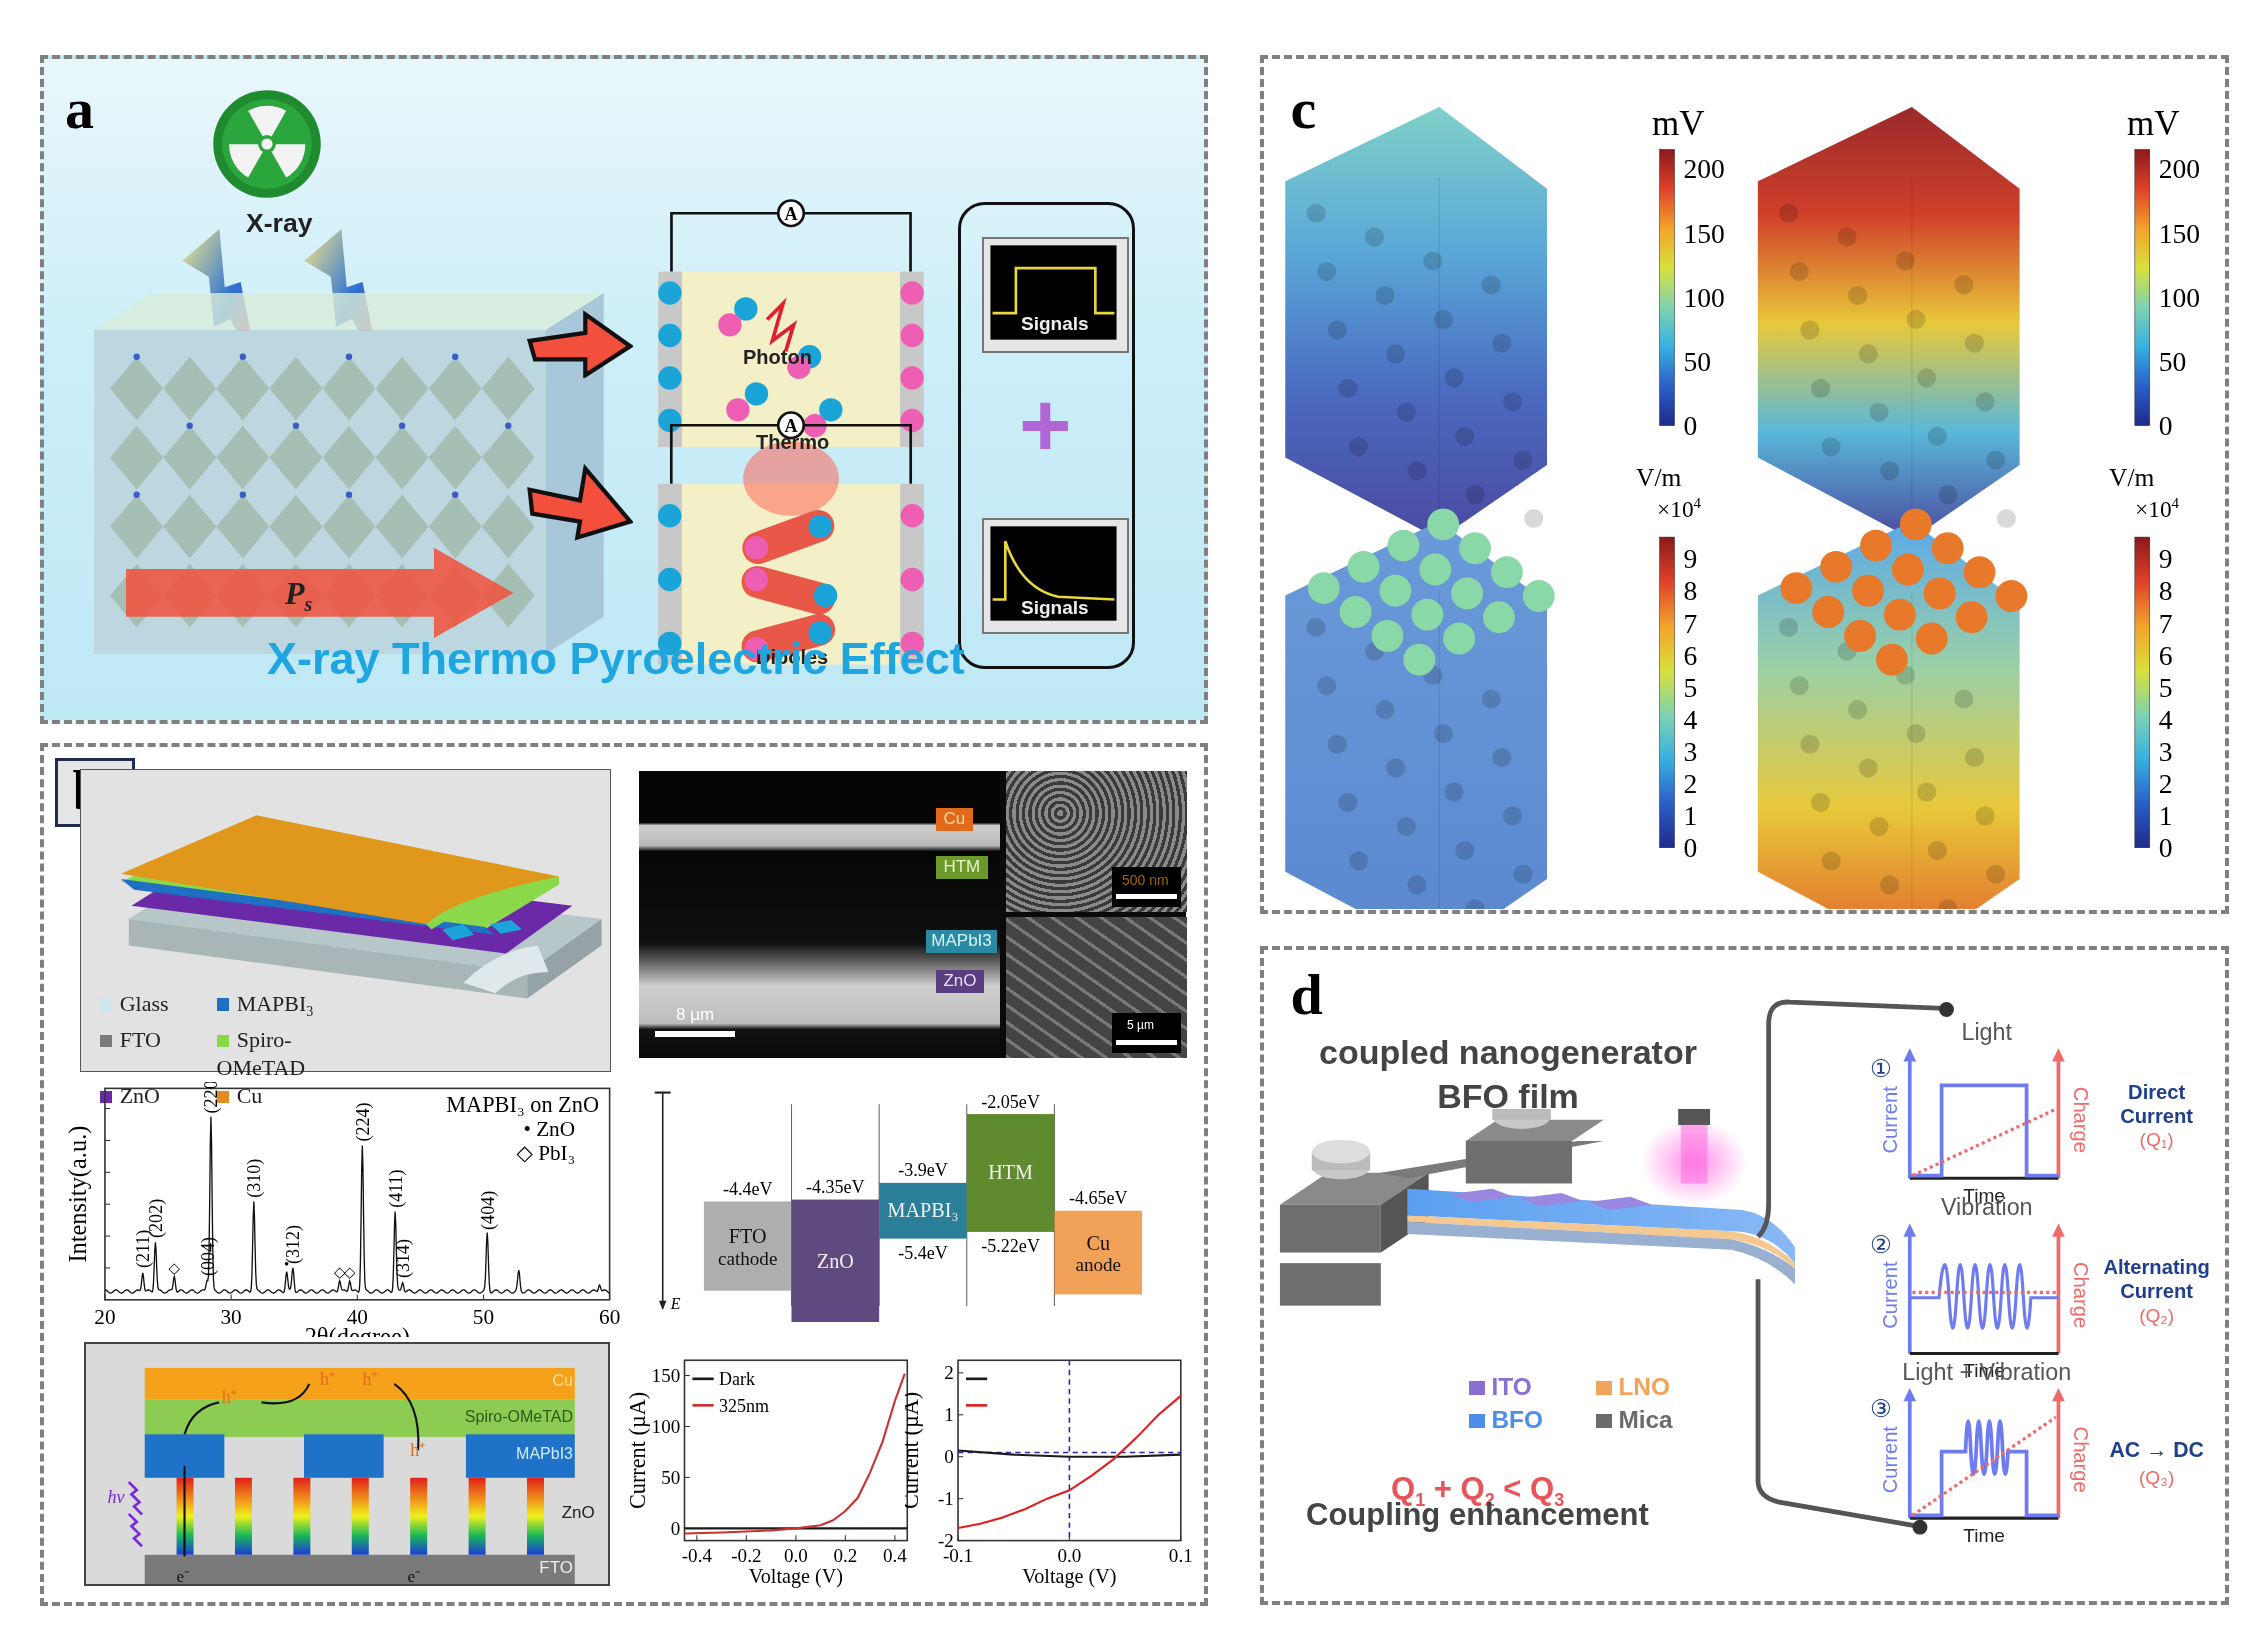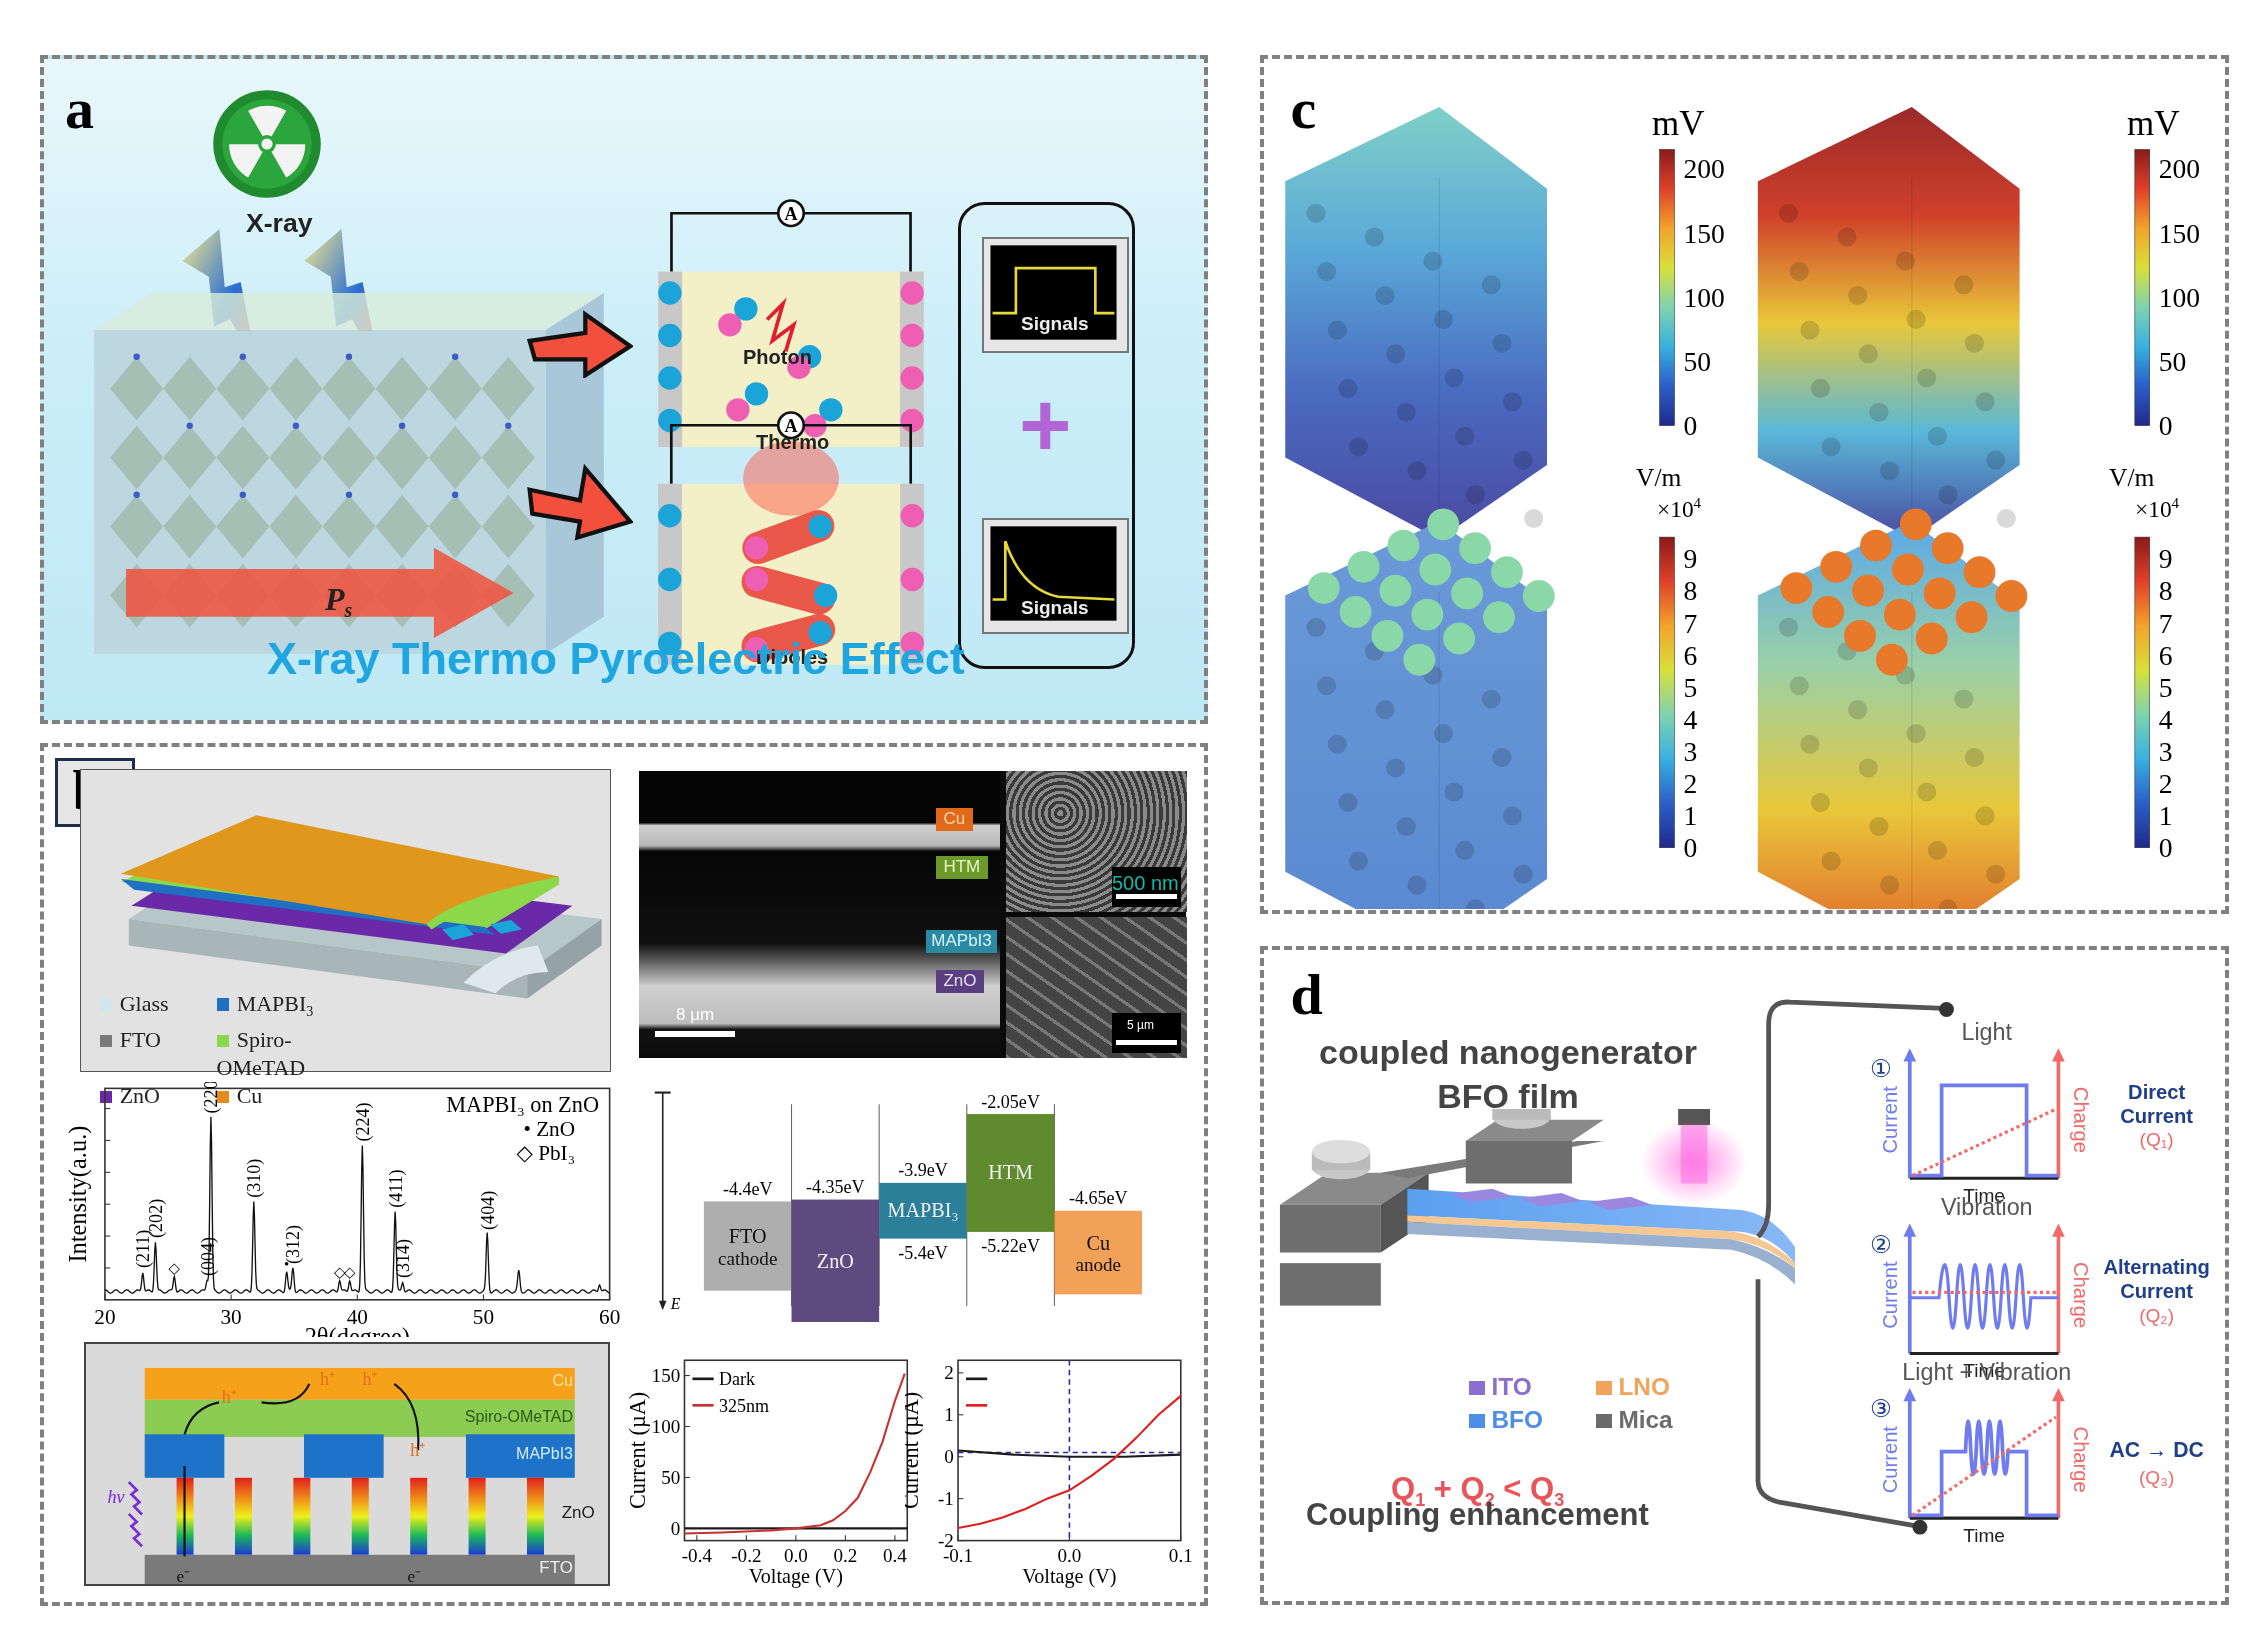--- a/index.html
+++ b/index.html
@@ -81,21 +81,21 @@
           <circle cx="380" cy="250" r="6"></circle>
           <circle cx="580" cy="250" r="6"></circle>
           <circle cx="780" cy="250" r="6"></circle>
         <circle cx="80" cy="380" r="6"></circle>
           <circle cx="280" cy="380" r="6"></circle>
           <circle cx="480" cy="380" r="6"></circle>
           <circle cx="680" cy="380" r="6"></circle>
       </g>
       <polygon points="60,520 640,520 640,480 790,565 640,650 640,610 60,610" fill="#f2503c" opacity="0.85"></polygon>
     </svg>
-    <div class="abs serif" style="left:191px;top:288px;font-size:32px;font-style:italic;font-weight:bold;color:#222;margin-left:40px;">
+    <div class="abs serif" style="left:191px;top:282px;font-size:32px;font-style:italic;font-weight:bold;color:#222;">
       <span>P</span><sub style="font-size:20px;">s</sub>
     </div>
   </div>
 
   <div class="abs" style="left:483px;top:250px;width:106px;height:69px;">
     <svg width="106" height="69" viewBox="0 0 200 130">
         <polygon points="5,60 110,45 110,10 195,70 110,125 110,95 15,95" fill="#f2503c" stroke="#111" stroke-width="8"></polygon>
       </svg>
   </div>
   <div class="abs" style="left:483px;top:404px;width:106px;height:80px;">
@@ -227,21 +227,21 @@
     <div class="abs" style="left:0;top:0;width:361px;height:287px;background:linear-gradient(180deg,#050505 0%,#050505 18%,#cfcfcf 19%,#b8b8b8 26%,#060606 28%,#101010 60%,#5a5a5a 66%,#d0d0d0 75%,#bcbcbc 88%,#121212 90%,#0a0a0a 100%);">
       <div class="abs sans" style="left:297px;top:37px;padding:1.1px 7.4px;background:#e06a1a;color:#ffd9b0;font-size:17px;">Cu</div>
       <div class="abs sans" style="left:297px;top:85px;padding:1.1px 7.4px;background:#6b9a2a;color:#e4f3c8;font-size:17px;">HTM</div>
       <div class="abs sans" style="left:287px;top:159px;padding:1.1px 5.3px;background:#2b8aa3;color:#d6f3fb;font-size:17px;">MAPbI3</div>
       <div class="abs sans" style="left:297px;top:199px;padding:1.1px 7.4px;background:#5a3f80;color:#e6dbf5;font-size:17px;">ZnO</div>
       <div class="abs sans" style="left:37px;top:234px;font-size:17px;color:#fff;">8 µm</div>
       <div class="abs" style="left:16px;top:260px;width:80px;height:5.3px;background:#fff;"></div>
     </div>
     <div class="abs" style="left:367px;top:0;width:181px;height:141px;background:repeating-radial-gradient(circle at 30% 30%,#8a8a8a 0 3.2px,#3a3a3a 3.2px 6.4px);">
       <div class="abs" style="left:106px;top:96px;width:69px;height:40px;background:#000;">
-        <div class="sans" style="position:absolute;left:0;top:4.2px;font-size:20px;color:#14b8a6;">500 nm</div>
+        <div class="sans" style="position:absolute;left:10px;top:4.2px;font-size:14px;color:#a16207;">500 nm</div>
         <div style="position:absolute;left:4.2px;top:26.6px;width:61px;height:4.8px;background:#fff;"></div>
       </div>
     </div>
     <div class="abs" style="left:367px;top:146px;width:181px;height:141px;background:repeating-linear-gradient(35deg,#777 0 3.2px,#444 3.2px 14px),#555;">
       <div class="abs" style="left:106px;top:96px;width:69px;height:40px;background:#000;">
         <div class="sans" style="position:absolute;left:15px;top:4.2px;font-size:12px;color:#fff;">5 µm</div>
         <div style="position:absolute;left:4.2px;top:26.6px;width:61px;height:4.8px;background:#fff;"></div>
       </div>
     </div>
   </div>

